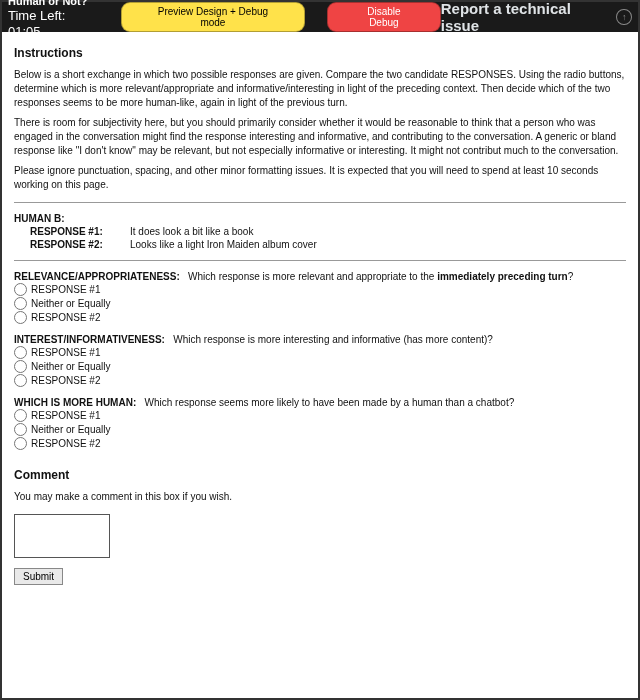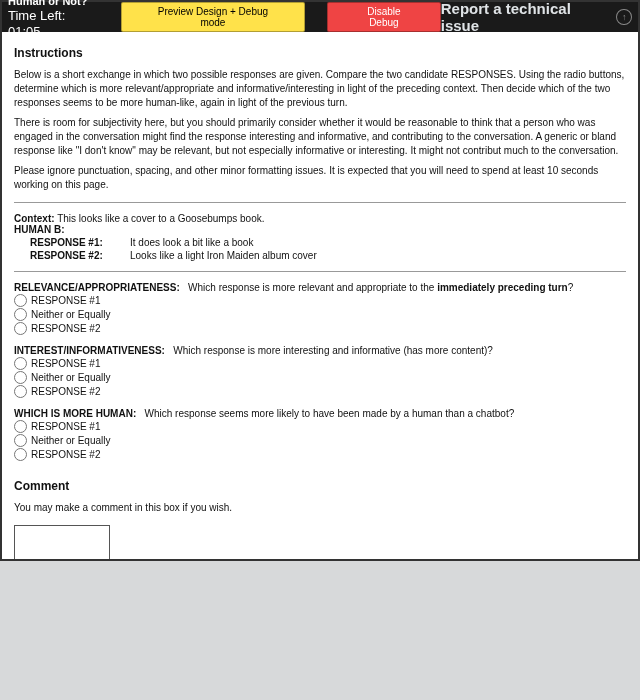--- a/index.html
+++ b/index.html
@@ -1,21 +1,21 @@
 <!DOCTYPE html>
 <html><head>
 <meta charset="utf-8">
 <style>
   html,body{margin:0;padding:0;font-family:Arial,Helvetica,sans-serif;background:#d7d9da;}
-  .frame{width:640px;height:561px;background:#fff;border:2px solid #333;box-sizing:border-box;position:relative;display:flex;flex-direction:column;}
+  .frame{width:640px;height:700px;background:#fff;border:2px solid #333;box-sizing:border-box;position:relative;display:flex;flex-direction:column;}
   .topbar{background:#1a1a1a;color:#fff;font-size:10px;display:flex;align-items:center;padding:2px 6px;position:relative;height:30px;box-sizing:border-box;}
   .topbar .title-block{display:flex;flex-direction:column;line-height:1.2;}
   .topbar .title{font-weight:bold;font-size:11px;}
   .topbar .timer{font-size:13px;}
-  .btn{font-size:10px;padding:3px 24px;border-radius:2px;margin-left:22px;border:1px solid rgba(0,0,0,0.3);cursor:pointer;}
+  .btn{font-size:10px;padding:3px 24px;border-radius:9px;margin-left:22px;border:1px solid rgba(0,0,0,0.3);cursor:pointer;}
   .btn-yellow{background:#ffe24a;color:#000;}
   .btn-blue{background:#ef4444;color:#fff;}
   .report{margin-left:auto;font-size:15px;color:#dfe3e6;font-weight:bold;}
   .up-icon{width:14px;height:14px;border:1px solid #888;border-radius:50%;margin-left:8px;display:flex;align-items:center;justify-content:center;color:#888;font-size:9px;}
   .content{flex:1;overflow:auto;padding:10px 12px 12px 12px;color:#111;}
   h3{font-size:12px;margin:4px 0 8px 0;}
   p{font-size:10px;line-height:1.4;margin:6px 0;}
   hr{border:none;border-top:1px solid #999;margin:10px 0;}
   .ctx-block{font-size:10px;}
   .ctx-block .lbl{font-weight:bold;}
@@ -45,21 +45,20 @@
   </div>
 
   <div class="content">
     <h3>Instructions</h3>
     <p>Below is a short exchange in which two possible responses are given. Compare the two candidate RESPONSES. Using the radio buttons, determine which is more relevant/appropriate and informative/interesting in light of the preceding context. Then decide which of the two responses seems to be more human-like, again in light of the previous turn.</p>
     <p>There is room for subjectivity here, but you should primarily consider whether it would be reasonable to think that a person who was engaged in the conversation might find the response interesting and informative, and contributing to the conversation. A generic or bland response like "I don't know" may be relevant, but not especially informative or interesting. It might not contribut much to the conversation.</p>
     <p>Please ignore punctuation, spacing, and other minor formatting issues. It is expected that you will need to spend at least 10 seconds working on this page.</p>
     <hr>
 
     <div class="ctx-block">
-      <div><span class="lbl">Context:</span> <span>This looks like a cover to a Goosebumps book.</span></div>
       <div class="lbl">HUMAN B:</div>
       <div class="resp-row">
           <span class="rlabel">RESPONSE #1:</span>
           <span>It does look a bit like a book</span>
         </div>
       <div class="resp-row">
           <span class="rlabel">RESPONSE #2:</span>
           <span>Looks like a light Iron Maiden album cover</span>
         </div>
     </div>

